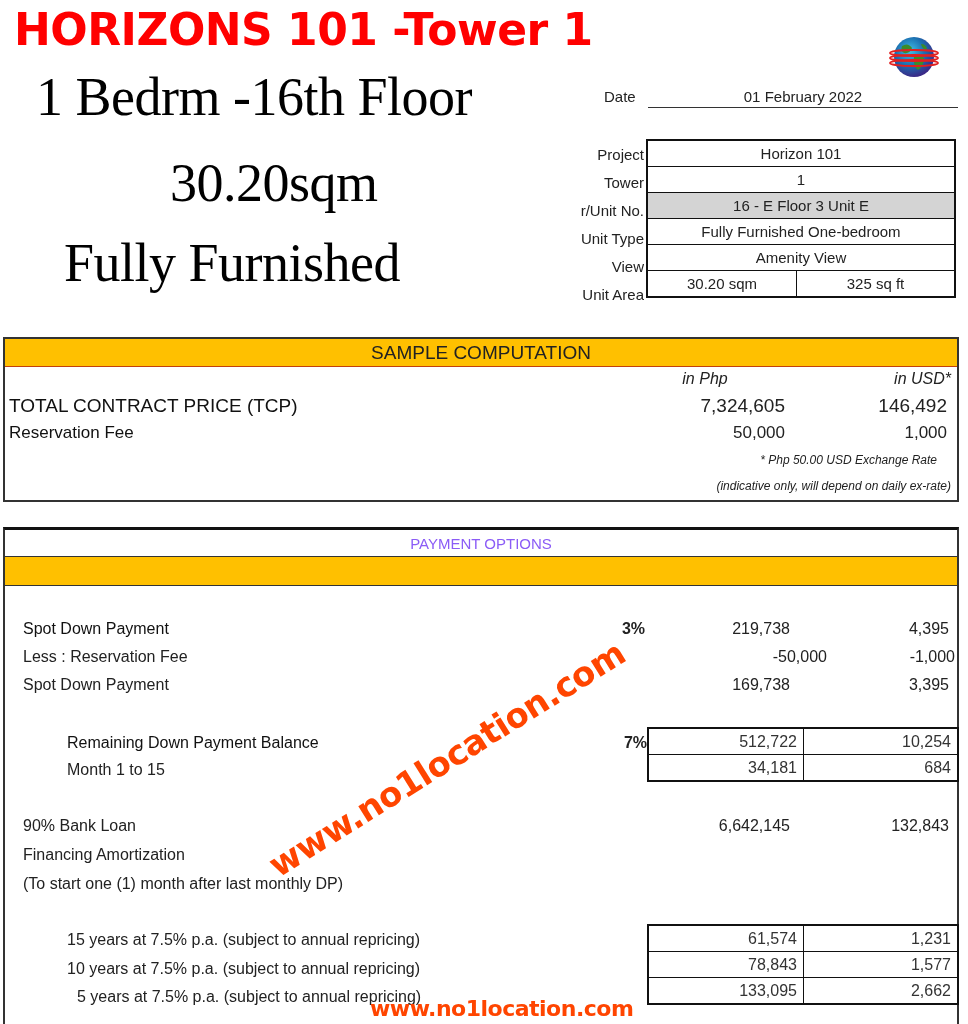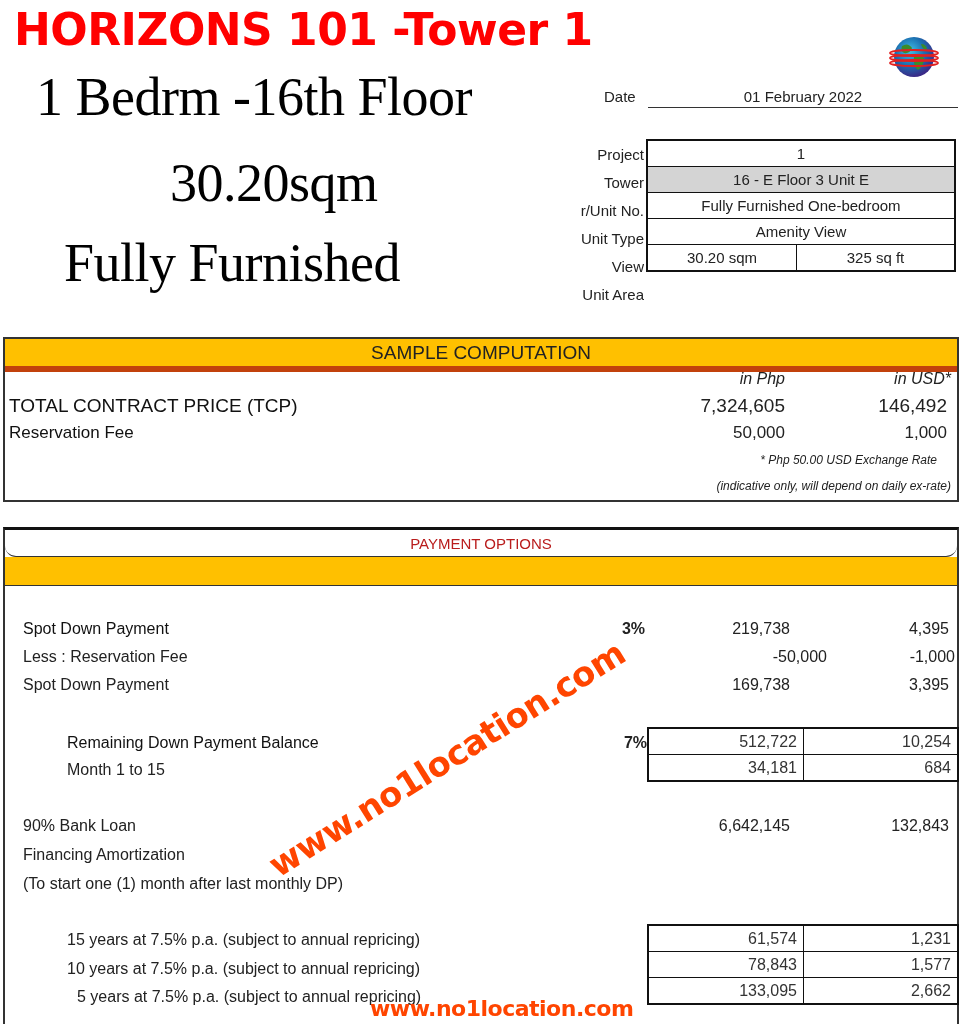--- a/index.html
+++ b/index.html
@@ -25,29 +25,29 @@
 
   
   .info-labels { left:530px; top:141px; width:114px; }
   .info-label { height:28px; line-height:28px; text-align:right; font-size:15px; color:#222; overflow:hidden; white-space:nowrap; }
   .info-table { left:646px; top:139px; width:310px; border:2px solid #111; border-collapse:collapse; }
   .info-table td { border:1.5px solid #111; height:25px; text-align:center; font-size:15px; color:#222; padding:0; }
   .info-table td.grey { background:#d4d4d4; }
 
   
   .sc-box { left:3px; top:337px; width:952px; height:161px; border:2px solid #333; border-top-width:2px; }
-  .sc-header { height:27px; background:#ffc000; border-bottom:6px solid #c2410c; text-align:center;
+  .sc-header { height:27px; background:#ffc000; border-bottom:1px solid #c2410c; text-align:center;
                font-size:19px; line-height:28px; color:#222; }
   .sc-row { position:absolute; font-size:17px; color:#111; }
   .num { position:absolute; text-align:right; font-size:17px; color:#222; }
   .it { font-style:italic; }
 
   
   .po-box { left:3px; top:527px; width:952px; height:500px; border-left:2px solid #333; border-right:2px solid #333; border-top:3px solid #111; }
-  .po-header { height:26px; text-align:center; font-size:15px; line-height:28px; color:#b91c1c; border-bottom:1.5px solid #333;border-radius:11px; }
+  .po-header { height:26px; text-align:center; font-size:15px; line-height:28px; color:#8b5cf6; border-bottom:1.5px solid #333; }
   .po-band { height:28px; background:#ffc000; border-bottom:1.5px solid #333; }
 
   .lbl { position:absolute; font-size:16px; color:#222; white-space:nowrap; }
   .pct { position:absolute; font-size:16px; color:#222; text-align:right; }
 
   .grid-box { position:absolute; border:2px solid #111; border-collapse:collapse; }
   .grid-box td { border:1.5px solid #111; text-align:right; font-size:16px; color:#333; padding:0 6px 0 0; height:25px; }
 
   
   .wm-diag { left:250px; top:720px; font-size:34px; font-weight:bold; color:#ff4500;
@@ -87,20 +87,23 @@
   <div class="info-label">Project</div>
   <div class="info-label">Tower</div>
   <div class="info-label">r/Unit No.</div>
   <div class="info-label">Unit Type</div>
   <div class="info-label">View</div>
   <div class="info-label">Unit Area</div>
 </div>
 
 <table class="abs info-table">
   <tbody>
+      <tr>
+        <td colspan="2">Horizon 101</td>
+      </tr>
   <tr>
         <td colspan="2">1</td>
       </tr>
   <tr>
         <td colspan="2" class="grey">16 - E Floor 3 Unit E</td>
       </tr>
   <tr>
         <td colspan="2">Fully Furnished One-bedroom</td>
       </tr>
   <tr>
@@ -108,21 +111,21 @@
       </tr>
   <tr>
     <td style="width:148px">30.20 sqm</td>
     <td>325 sq ft</td>
   </tr>
 </tbody>
   </table>
 
 <div class="abs sc-box">
   <div class="sc-header">SAMPLE COMPUTATION</div>
-  <div class="num it" style="left:620px; top:31px; width:160px; font-size:16px;">in Php</div>
+  <div class="num it" style="left:620px; top:31px; width:160px; font-size:16px;text-align:center;">in Php</div>
   <div class="num it" style="left:790px; top:31px; width:156px; font-size:16px;">in USD*</div>
 
   <div class="sc-row" style="left:4px; top:56px; font-size:19px;">TOTAL CONTRACT PRICE (TCP)</div>
   <div class="num" style="left:620px; top:56px; width:160px; font-size:19px;">7,324,605</div>
   <div class="num" style="left:790px; top:56px; width:152px; font-size:19px;">146,492</div>
 
   <div class="sc-row" style="left:4px; top:84px;">Reservation Fee</div>
   <div class="num" style="left:620px; top:84px; width:160px;">50,000</div>
   <div class="num" style="left:790px; top:84px; width:152px;">1,000</div>
 

